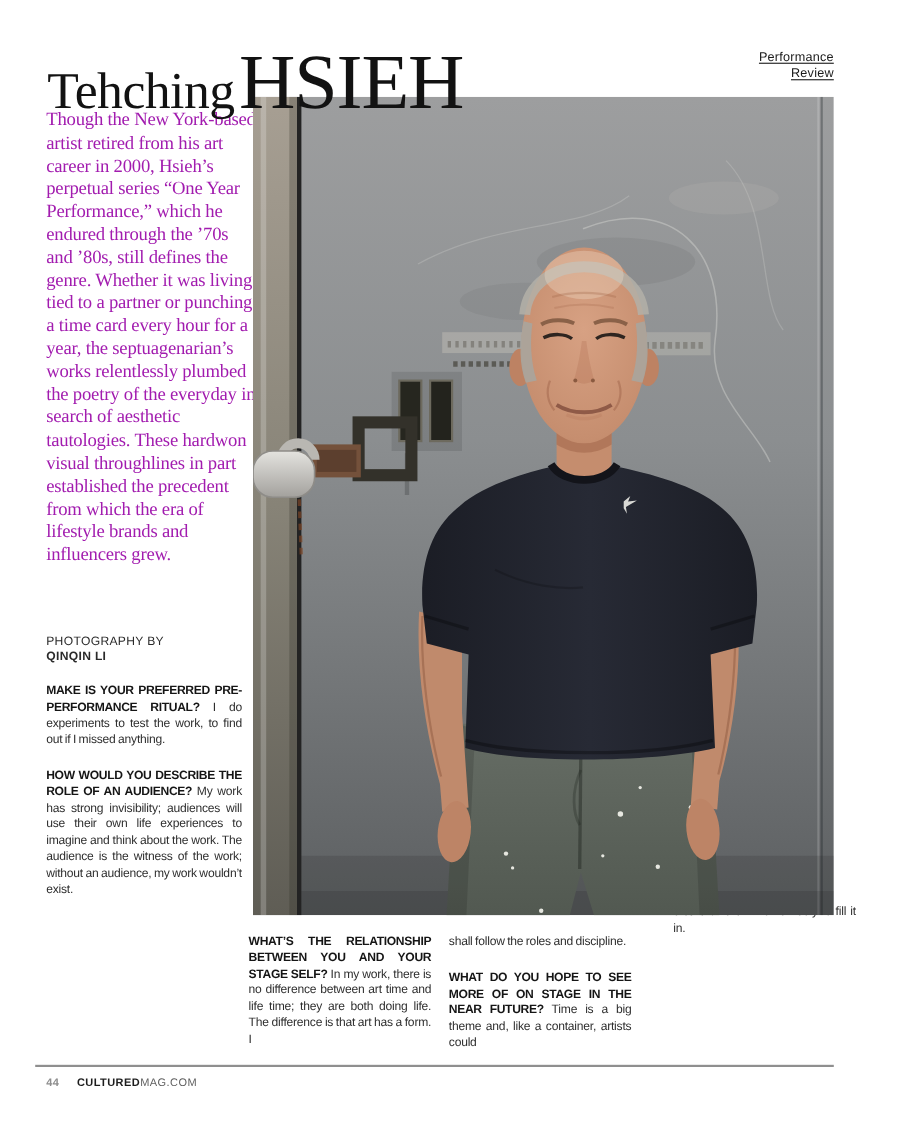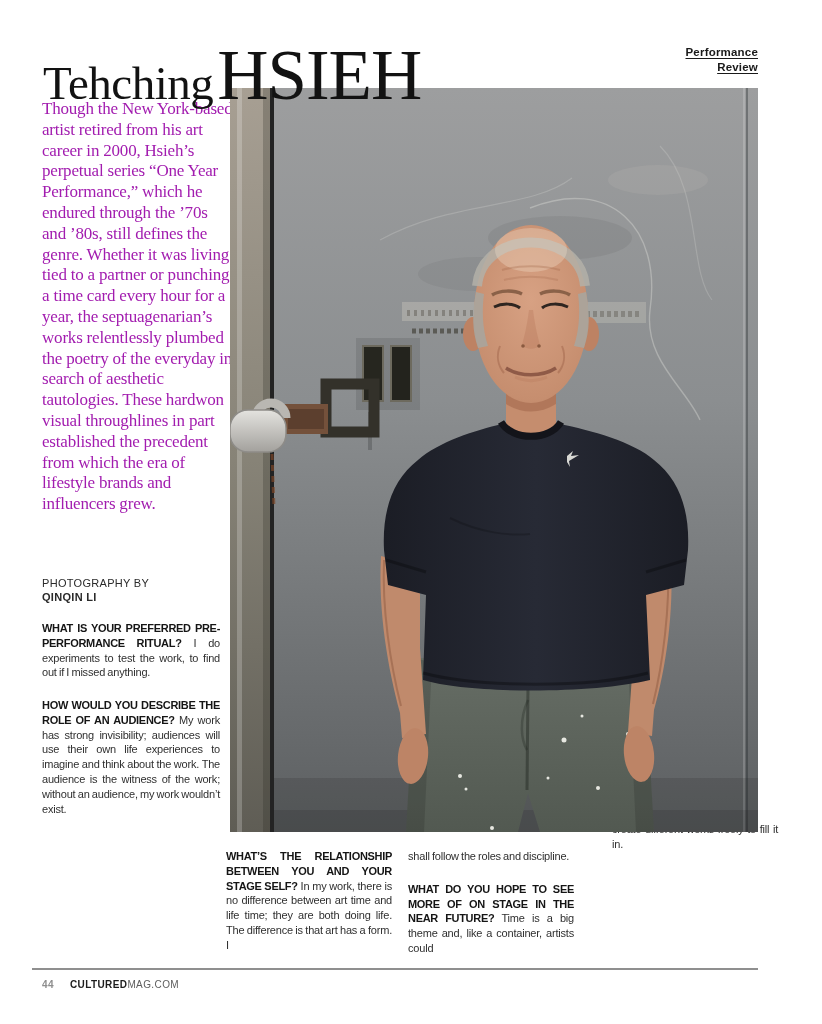--- a/index.html
+++ b/index.html
@@ -11,21 +11,21 @@
   .title{
     position:absolute;left:43px;top:40px;z-index:5;white-space:nowrap;
     font-family:"Liberation Serif",serif;color:#121212;line-height:1;
   }
   .title .first{font-size:47px;letter-spacing:-0.5px;}
   .title .last{font-size:71px;letter-spacing:-1px;}
   .category{
     position:absolute;right:64px;top:45px;text-align:right;z-index:5;
     font-size:11.5px;line-height:15px;color:#1a1a1a;letter-spacing:.2px;
   }
-  .category a{color:#1a1a1a;text-decoration:underline;text-underline-offset:2px;cursor:pointer;font-weight:bold;}
+  .category a{color:#1a1a1a;text-decoration:underline;text-underline-offset:2px;cursor:pointer;}
   
   .intro{
     position:absolute;left:42px;top:99px;width:192px;
     font-family:"Liberation Serif",serif;font-size:17px;line-height:20.8px;
     color:#a21caf;letter-spacing:-0.2px;
   }
   .credit{position:absolute;left:42px;top:576px;font-size:11px;line-height:14px;letter-spacing:.3px;color:#2a2a2a;}
   .credit .name{font-weight:bold;}
   
   .qa{
@@ -213,21 +213,21 @@
   </div>
 
   <div class="intro">Though the New York-based artist retired from his art career in 2000, Hsieh’s perpetual series “One Year Performance,” which he endured through the ’70s and ’80s, still defines the genre. Whether it was living tied to a partner or punching a time card every hour for a year, the septuagenarian’s works relentlessly plumbed the poetry of the everyday in search of aesthetic tautologies. These hardwon visual throughlines in part established the precedent from which the era of lifestyle brands and influencers grew.</div>
 
   <div class="credit">
     <div>PHOTOGRAPHY BY</div>
     <div class="name">QINQIN LI</div>
   </div>
 
   <div class="block b1">
-    <p class="qa"><b>WHAT IS YOUR PREFERRED PRE-PERFORMANCE RITUAL?</b> <span>I do experiments to test the work, to find out if I missed anything.</span></p>
+    <p class="qa"><b>MAKE IS YOUR PREFERRED PRE-PERFORMANCE RITUAL?</b> <span>I do experiments to test the work, to find out if I missed anything.</span></p>
   </div>
   <div class="block b2">
     <p class="qa"><b>HOW WOULD YOU DESCRIBE THE ROLE OF AN AUDIENCE?</b> <span>My work has strong invisibility; audiences will use their own life experiences to imagine and think about the work. The audience is the witness of the work; without an audience, my work wouldn’t exist.</span></p>
   </div>
 
   <div class="block c2">
     <p class="qa"><b>WHAT’S THE RELATIONSHIP BETWEEN YOU AND YOUR STAGE SELF?</b> <span>In my work, there is no difference between art time and life time; they are both doing life. The difference is that art has a form. I</span></p>
   </div>
   <div class="block c3">
     <p class="qa">shall follow the roles and discipline.</p>

